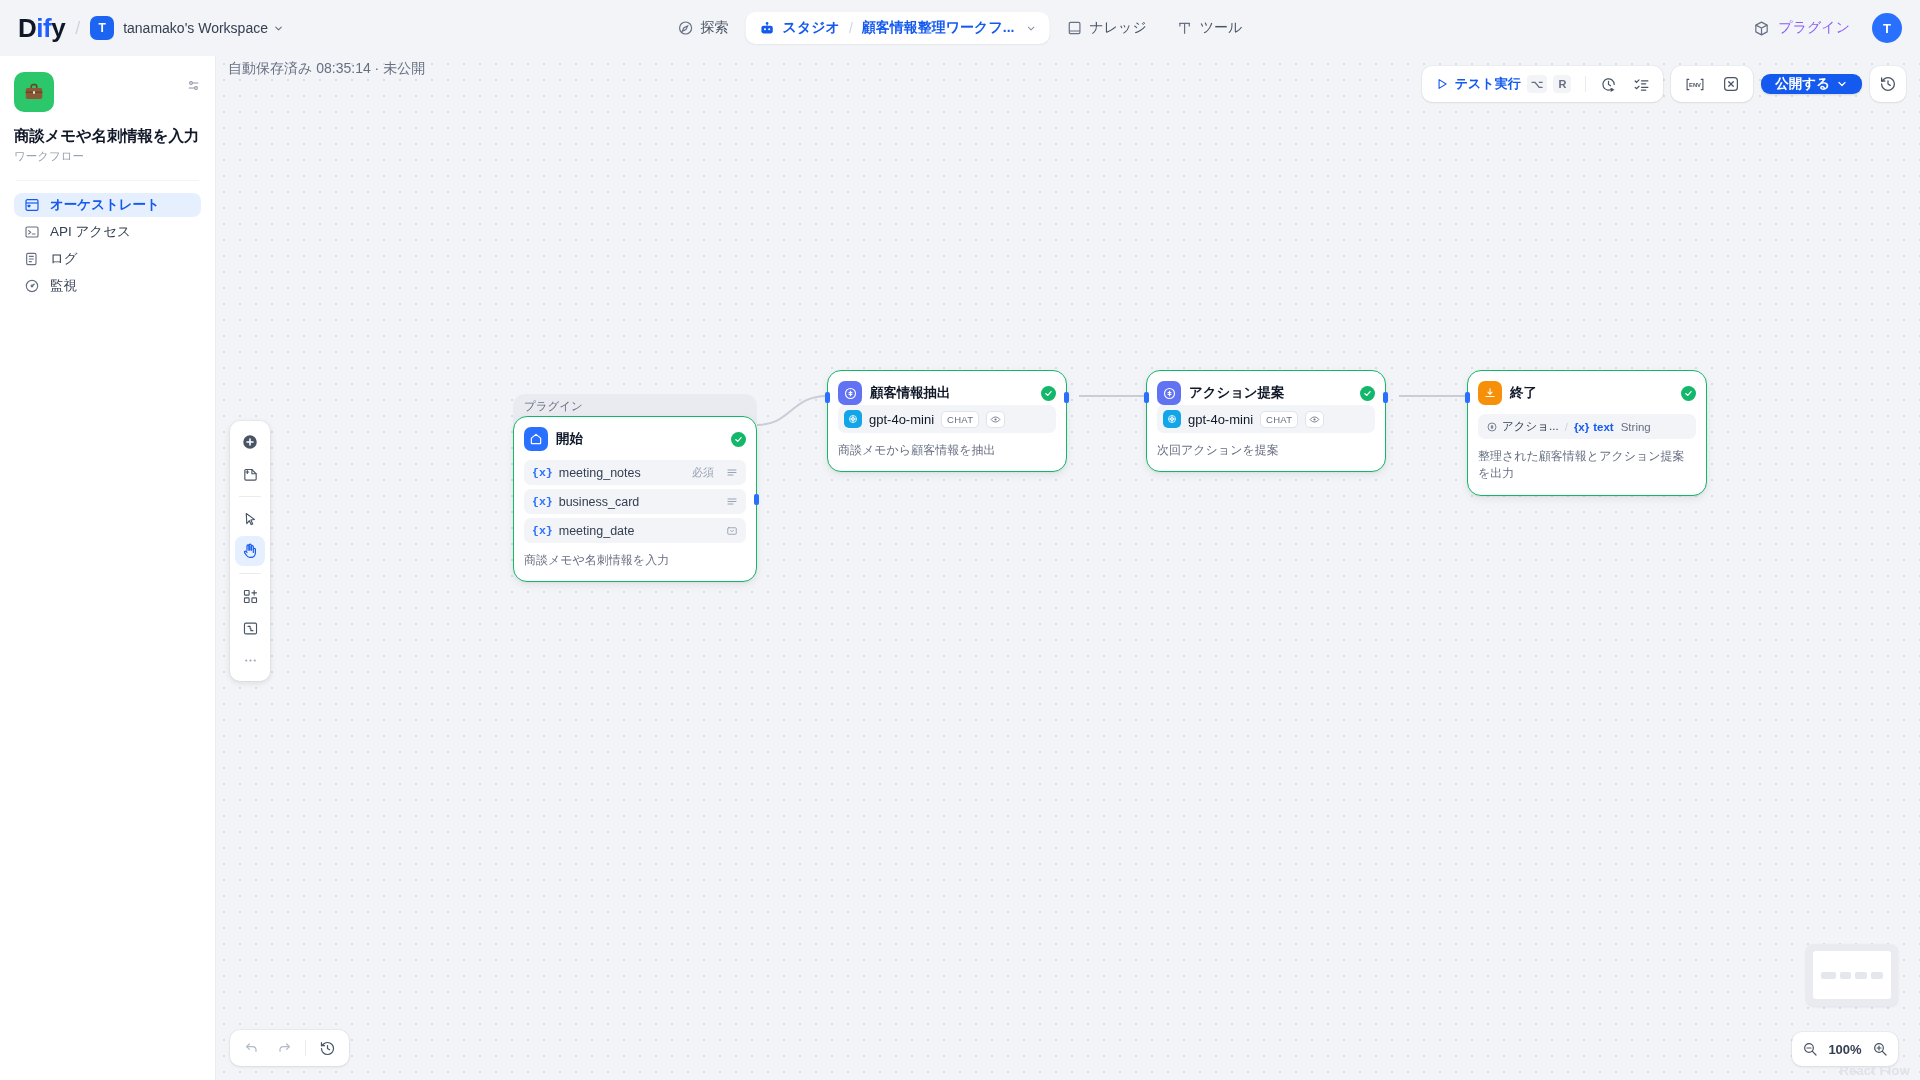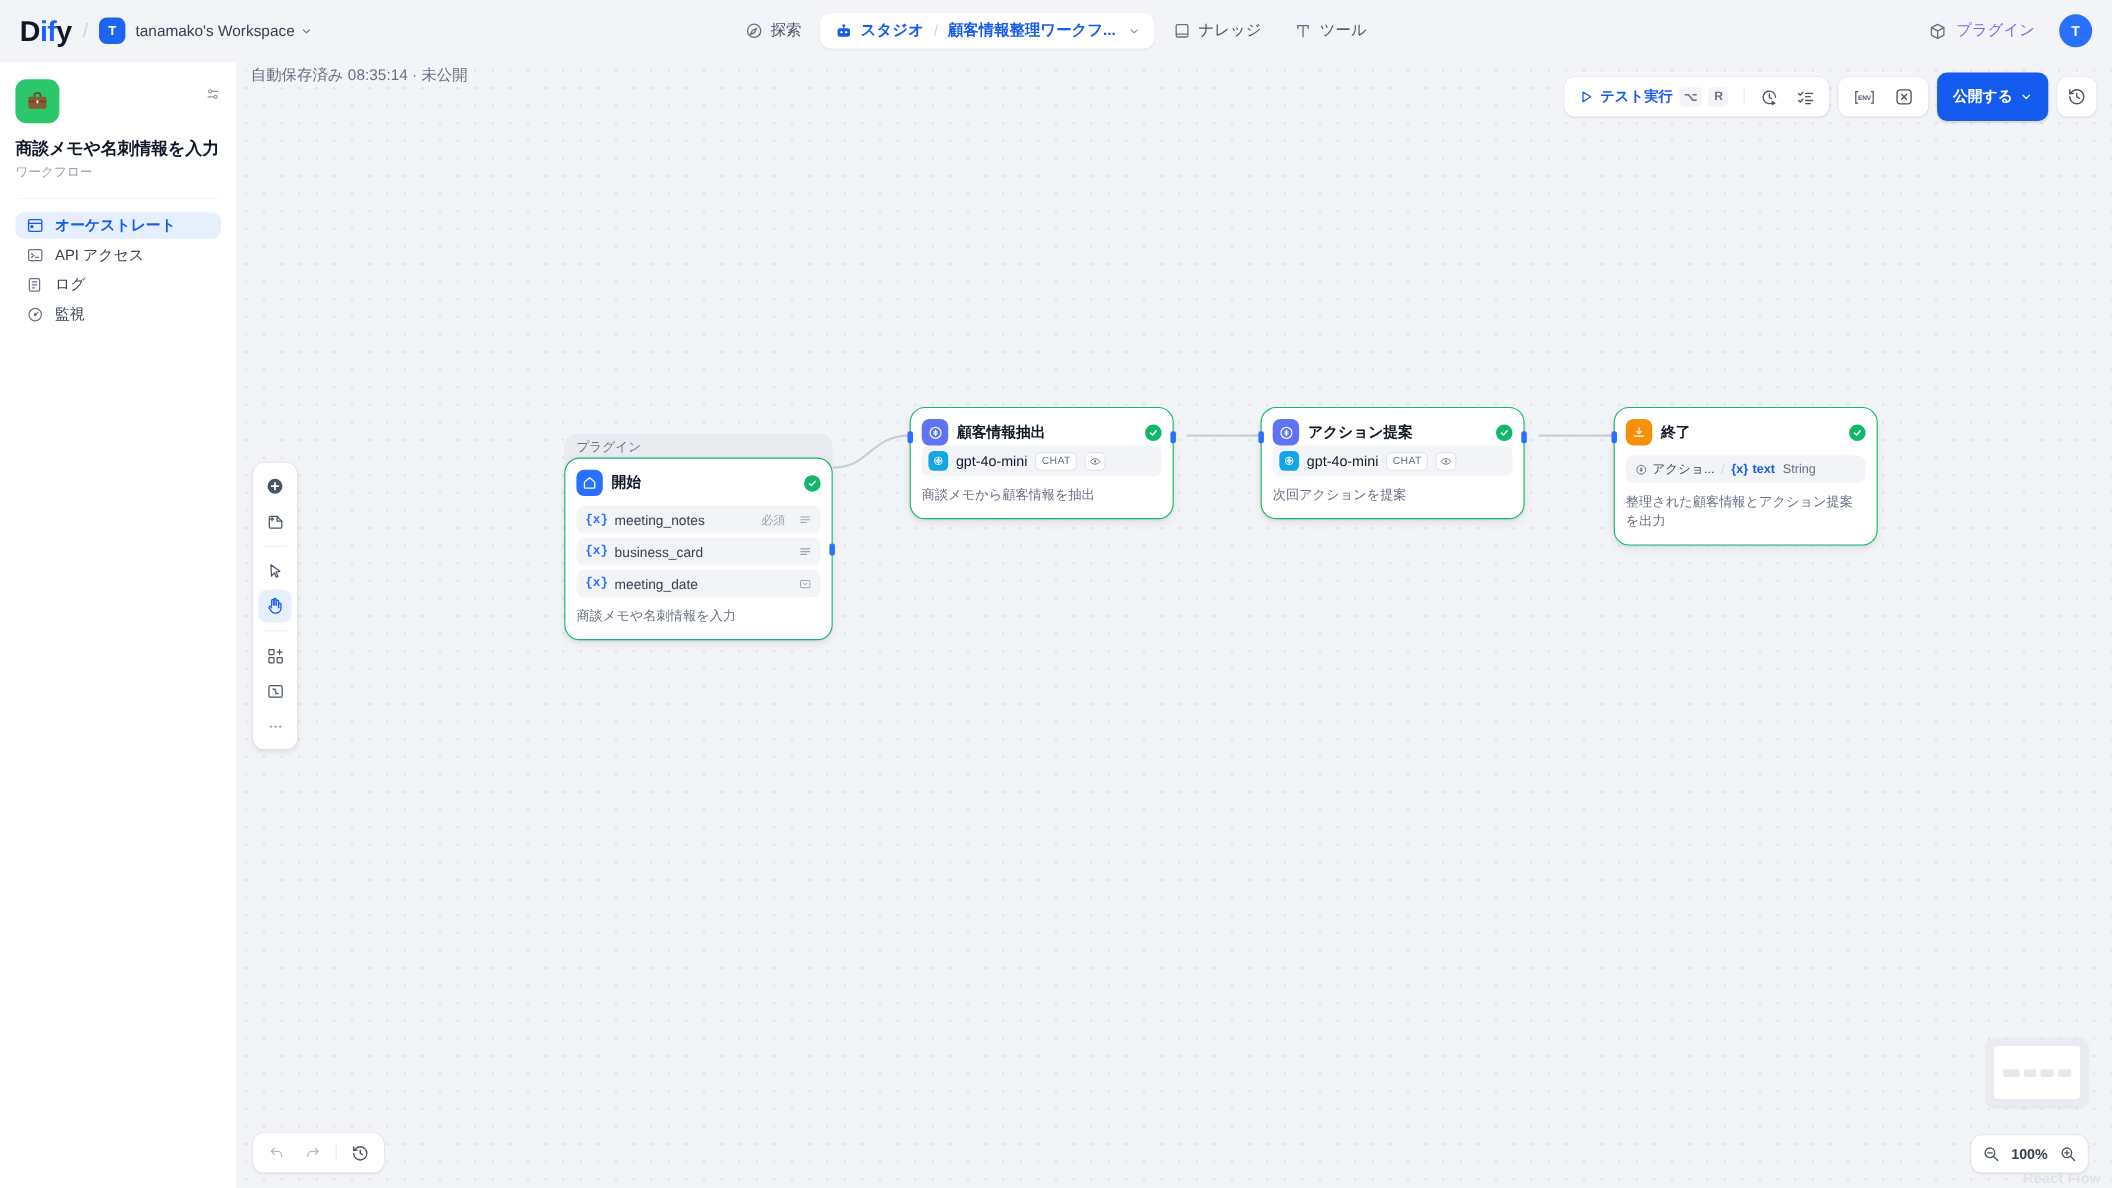--- a/index.html
+++ b/index.html
@@ -125,21 +125,21 @@
     font-size: 13px; color: #354052; font-weight: 500;
   }
   .tb-run { color: #155aef; font-weight: 600; }
   .kbd {
     background: #f2f4f7; border-radius: 4px; font-size: 11px; color: #676f83;
     min-width: 18px; height: 18px; display: inline-flex;
     align-items: center; justify-content: center; padding: 0 4px;
   }
   .tb-sep { width: 1px; height: 16px; background: #eaecf0; margin: 0 5px; }
   .btn-publish {
-    height: 44px; background: #155aef; color: #fff;
+    height: 20px; background: #155aef; color: #fff;
     border-radius: 9px; display: flex; align-items: center; gap: 6px;
     padding: 0 14px; font-size: 13.5px; font-weight: 600;
     box-shadow: 0 1px 2px rgba(16,24,40,.12);
   }
   .tb-square {
     width: 36px; height: 36px; background: #fff; border-radius: 10px;
     display: flex; align-items: center; justify-content: center;
     box-shadow: 0 1px 2px rgba(16,24,40,.08), 0 0 0 1px rgba(16,24,40,.03);
   }
 

